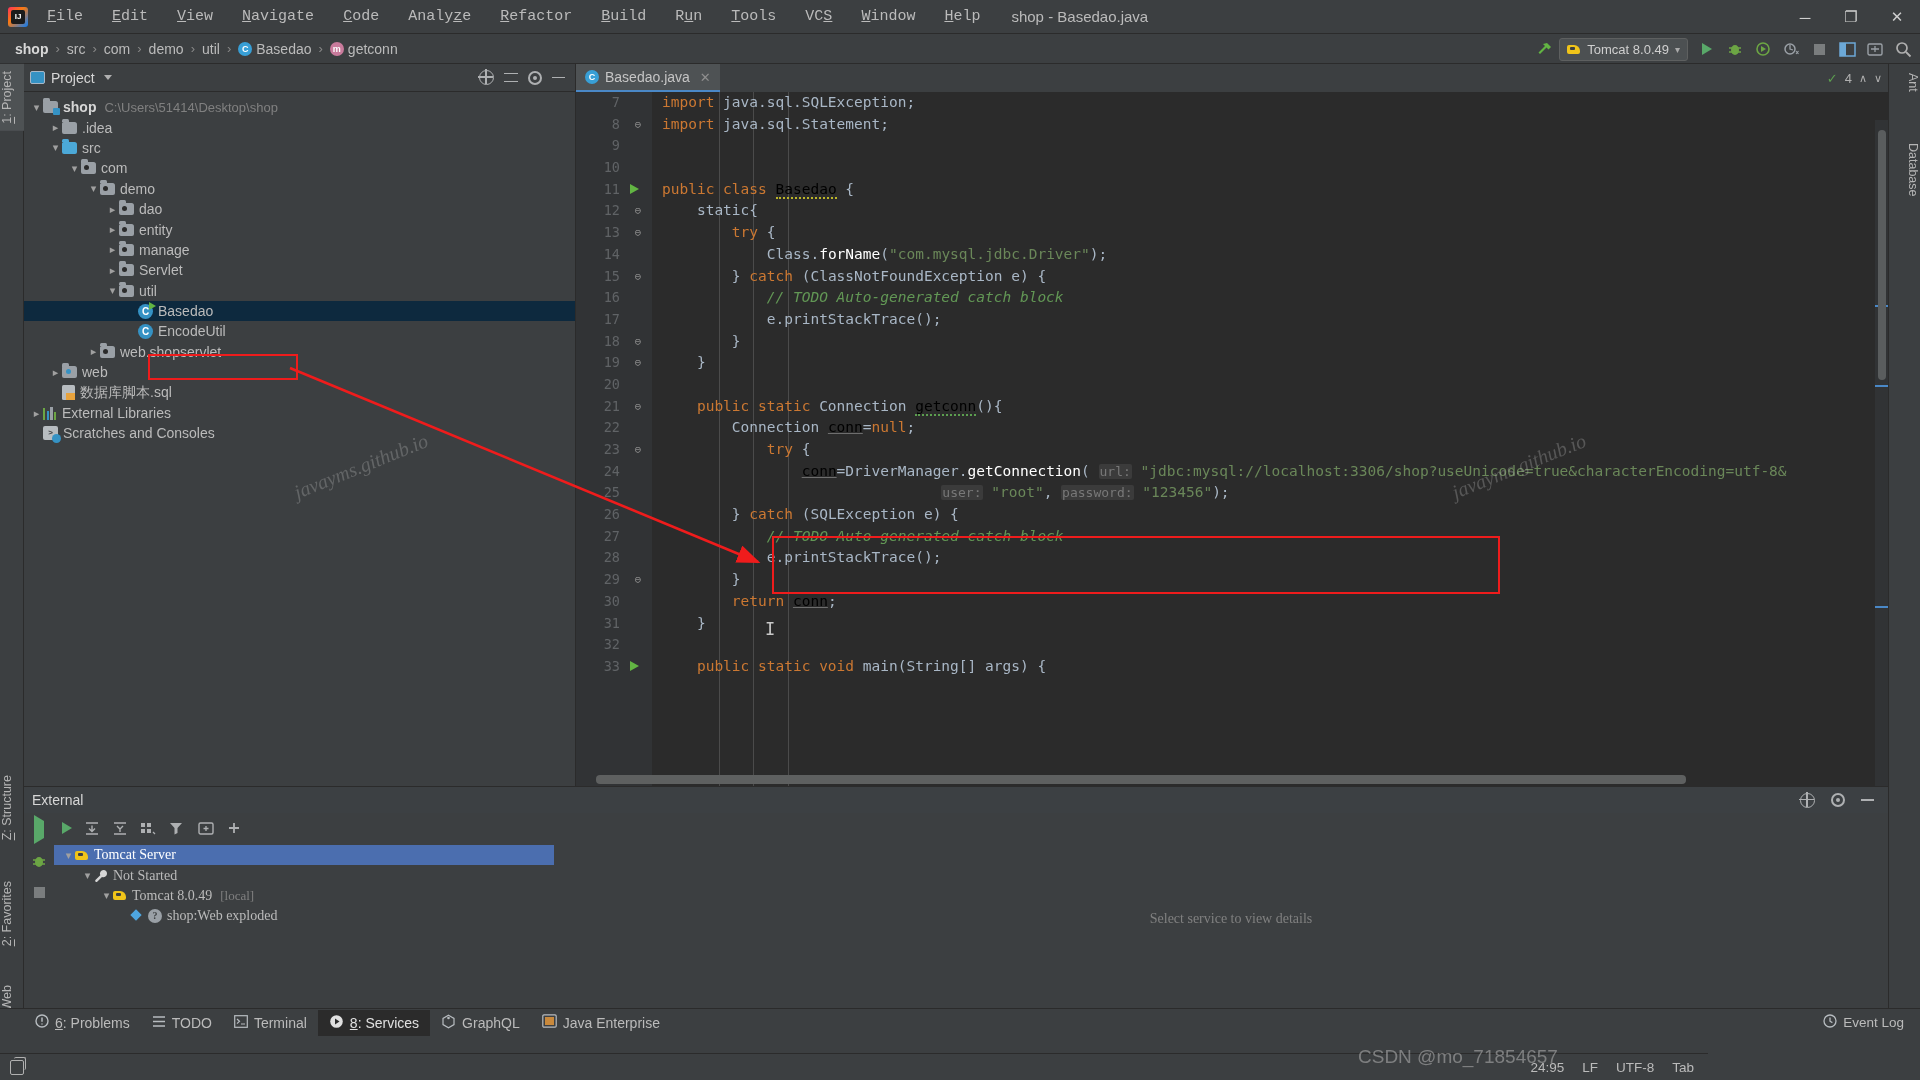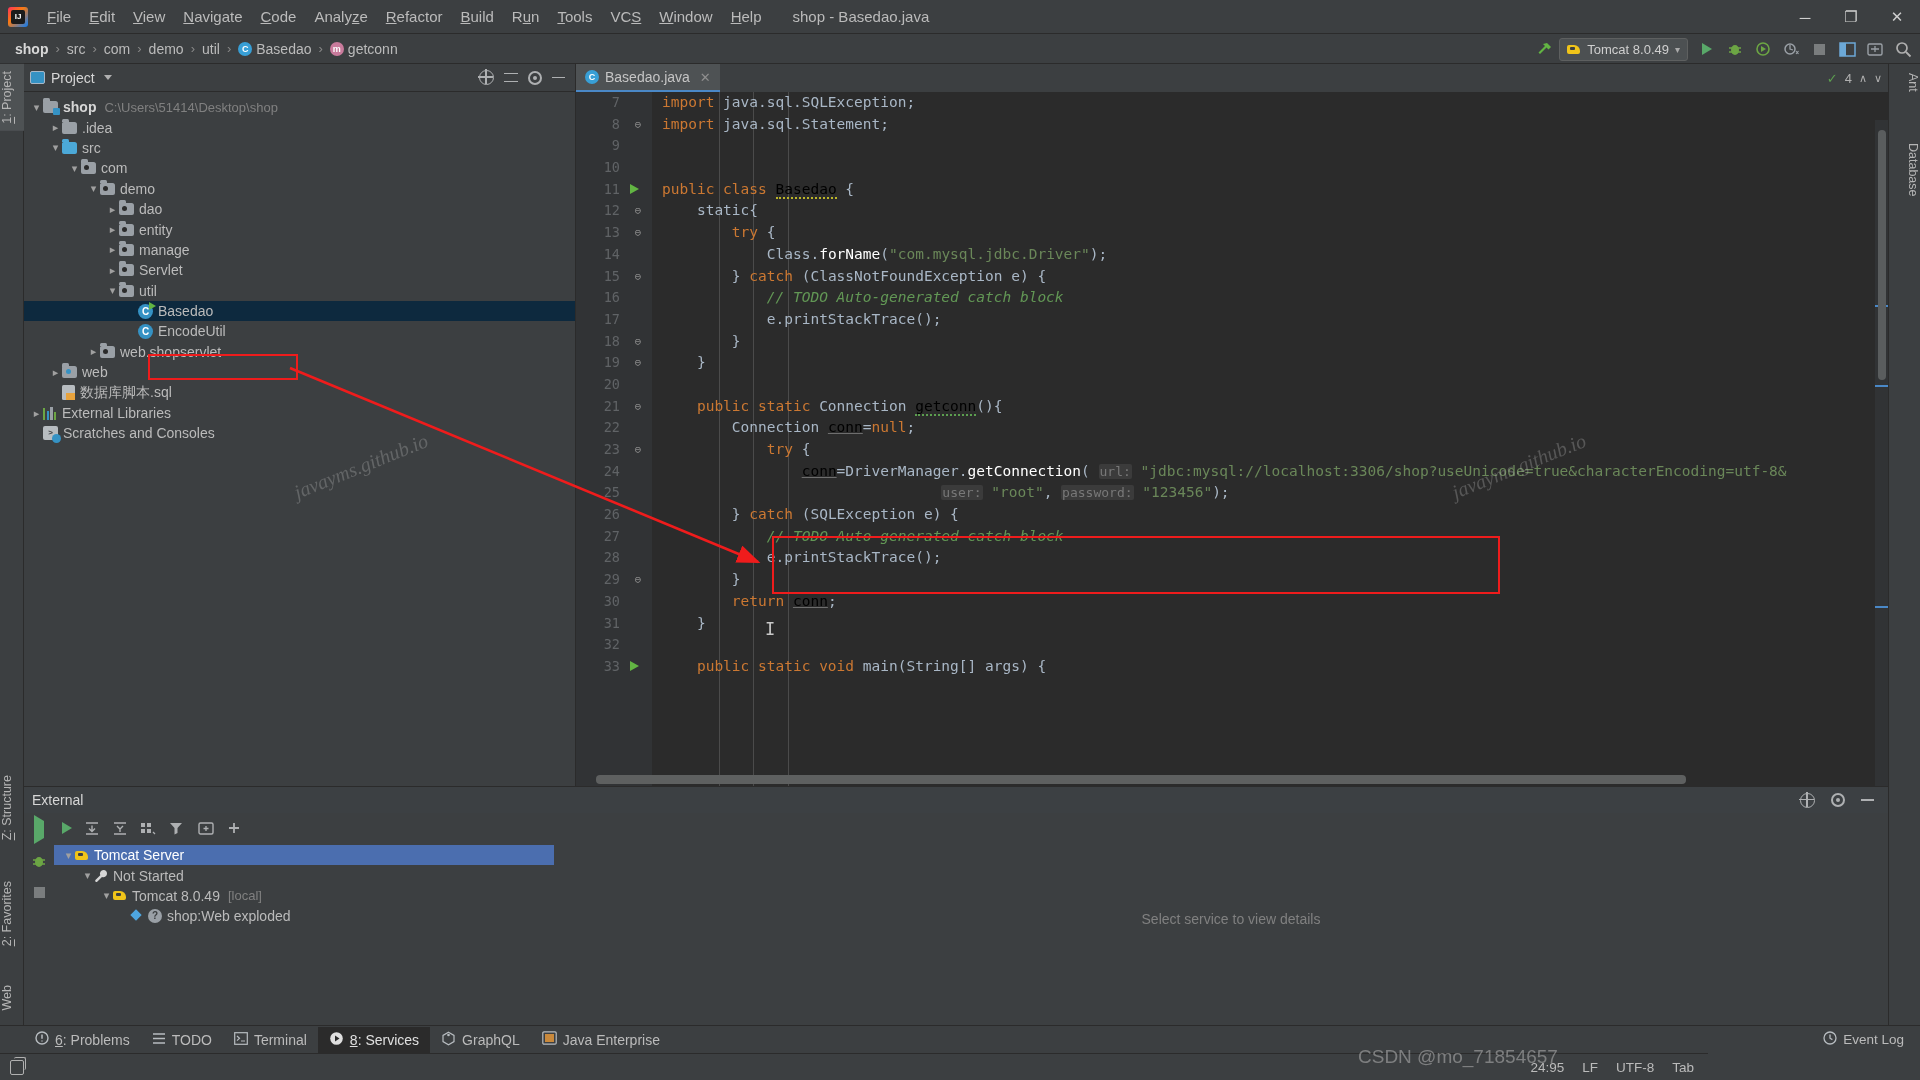--- a/index.html
+++ b/index.html
@@ -21,21 +21,21 @@
   .ij-logo {
     width: 20px; height: 20px; margin: 0 10px 0 8px; border-radius: 3px;
     background: linear-gradient(135deg, #fe315d 0%, #f97a12 40%, #087cfa 100%);
     position: relative; flex: 0 0 auto;
   }
   .ij-logo::after {
     content: "IJ"; position: absolute; inset: 3px;
     background: #1b1b1b; color: #fff; font-size: 8px; line-height: 14px;
     text-align: center; border-radius: 2px; font-weight: bold;
   }
-  .menu { display: flex; align-items: center; gap: 0; }
+  .menu { display: flex; align-items: center; gap: 11px; font-family: Liberation Mono, monospace; }
   .menu-item {
     font-size: 15px; color: #bbbbbb; padding: 4px 9px; cursor: default;
     white-space: nowrap;
   }
   .menu-item .u { text-decoration: underline; }
   .win-title {
     font-size: 15px; color: #bbbbbb; margin-left: 22px; white-space: nowrap;
   }
   .win-controls {
     position: absolute; right: 0; top: 0; height: 34px;
@@ -341,21 +341,21 @@
     position: absolute; left: 24px; top: 786px; right: 32px; height: 239px;
     background: #3c3f41; border-top: 1px solid #2b2b2b;
   }
   .svc-header {
     height: 26px; display: flex; align-items: center; padding: 0 8px;
     font-size: 14px; color: #d6d6d6; background: #3c4043;
   }
   .svc-hdr-actions {
     margin-left: auto; display: flex; align-items: center; gap: 16px; padding-right: 6px;
   }
-  .svc-body { position: absolute; left: 0; top: 26px; right: 0; bottom: 0; display: flex; }
+  .svc-body { position: absolute; left: 0; top: 26px; right: 0; bottom: 0; display: flex; font-family: Liberation Serif, serif; }
   .svc-toolbar {
     width: 30px; padding-top: 8px; display: flex; flex-direction: column;
     align-items: center; gap: 14px;
   }
   .svc-content { flex: 1; position: relative; }
   .svc-actions {
     height: 30px; display: flex; align-items: center; gap: 12px; padding-left: 8px;
   }
   .sa { color: #aeb0b2; font-size: 14px; display: flex; align-items: center; }
   .svc-tree { padding-top: 2px; }
@@ -381,21 +381,21 @@
   .artifact-ico {
     width: 13px; height: 13px; flex: 0 0 auto; position: relative;
   }
   .artifact-ico::before {
     content: ""; position: absolute; left: 0; top: 1px; width: 8px; height: 8px;
     background: #4ea6e0; transform: rotate(45deg);
   }
 
   
   .bottombar {
-    position: absolute; left: 0; bottom: 27px; width: 1920px; height: 28px;
+    position: absolute; left: 0; bottom: 44px; width: 1920px; height: 28px;
     background: #3c3f41; display: flex; align-items: center;
     border-top: 1px solid #2b2b2b;
   }
   .btab {
     display: flex; align-items: center; gap: 6px; padding: 4px 11px;
     font-size: 14px; color: #bbbbbb; height: 26px; white-space: nowrap;
   }
   .btab.active { background: #2b2b2b; color: #e0e0e0; }
   .btab .u { text-decoration: underline; }
 

